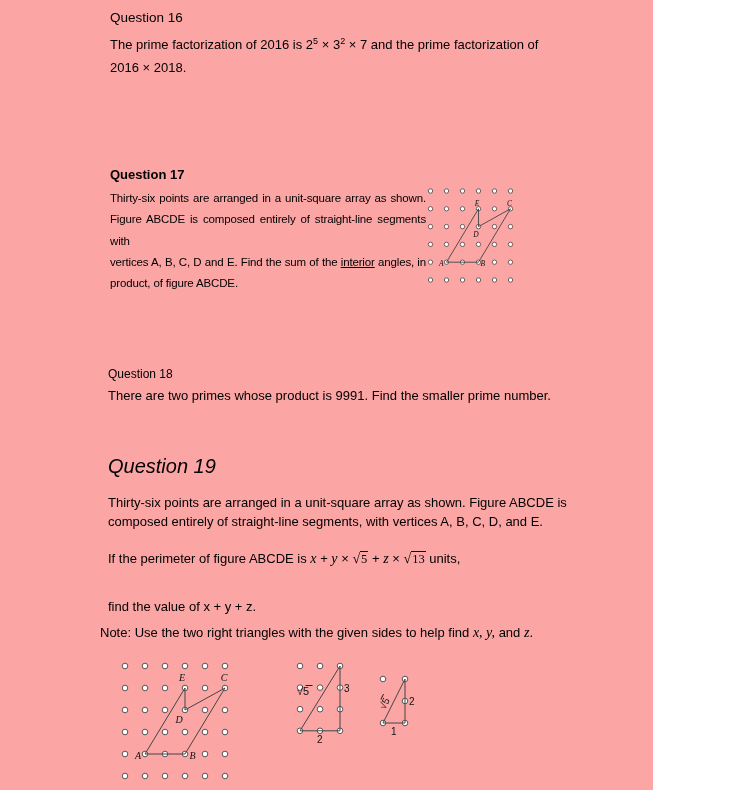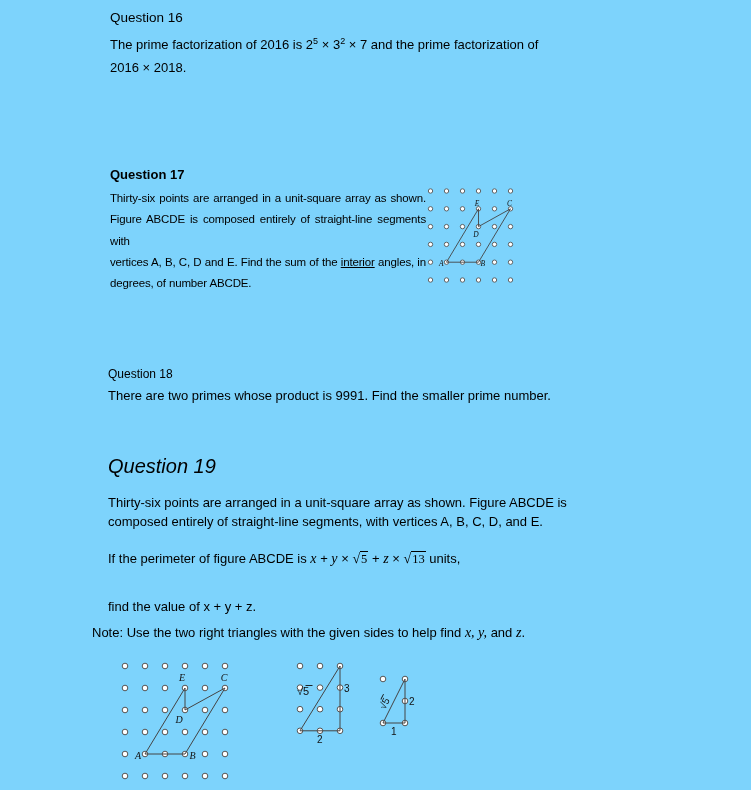--- a/index.html
+++ b/index.html
@@ -1,31 +1,31 @@
 <!DOCTYPE html>
 <html><head>
 <meta charset="utf-8">
 <style>
   html,body{margin:0;padding:0;background:#fff;}
-  .page{position:relative;width:751px;height:790px;background:#7dd3fc;
+  .page{position:relative;width:653px;height:790px;background:#fca5a5;
         font-family:"Liberation Sans",sans-serif;color:#000;overflow:hidden;}
   .abs{position:absolute;}
   .h16{left:110px;top:10px;font-size:13.5px;}
   .b16{left:110px;top:33px;width:440px;font-size:13px;line-height:23px;}
   .h17{left:110px;top:167px;font-size:13px;font-weight:bold;}
   .b17{left:110px;top:188px;width:316px;font-size:11.5px;letter-spacing:-0.15px;line-height:21.3px;}
   .jln{display:block;text-align:justify;text-align-last:justify;}
   .lln{display:block;}
   .h18{left:108px;top:367px;font-size:12px;}
   .b18{left:108px;top:388px;font-size:13px;text-align:center;}
   .h19{left:108px;top:455px;font-size:20px;font-style:italic;}
   .b19{left:108px;top:494px;font-size:13px;line-height:18.5px;}
   .perim{left:108px;top:551px;font-size:13px;text-align:center;}
   .findline{left:108px;top:599px;font-size:13px;}
-  .noteline{left:92px;top:625px;font-size:13px;}
+  .noteline{left:100px;top:625px;font-size:13px;}
   .u{text-decoration:underline;}
   sup{font-size:9px;line-height:0;}
   .mv{font-family:"Liberation Serif",serif;font-style:italic;font-size:14px;}
   .rsign{font-family:"Liberation Serif",serif;font-style:normal;font-size:14px;}
   .rad{font-family:"Liberation Serif",serif;font-size:12.5px;border-top:1px solid #000;padding:0 1px;}
   svg{position:absolute;overflow:visible;}
   .dotg circle{fill:#fff;stroke:#555;stroke-width:0.9;}
   .dotbig circle{fill:#fff;stroke:#555;stroke-width:1;}
   .fig-line{stroke:#444;stroke-width:0.9;fill:none;}
   .fig-line2{stroke:#444;stroke-width:1;fill:none;}
@@ -42,21 +42,21 @@
   <div class="abs b16">
     <span class="lln"><span>The prime factorization of 2016 is 2</span><sup>5</sup><span> × 3</span><sup>2</sup><span> × 7 and the prime factorization of</span></span>
     <span class="lln">2016 × 2018.</span>
   </div>
 
   <div class="abs h17">Question 17</div>
   <div class="abs b17">
     <span class="jln">Thirty-six points are arranged in a unit-square array as shown.</span>
     <span class="jln">Figure ABCDE is composed entirely of straight-line segments with</span>
     <span class="jln"><span>vertices A, B, C, D and E. Find the sum of the </span><span class="u">interior</span><span> angles, in</span></span>
-    <span class="lln">degrees, of number ABCDE.</span>
+    <span class="lln">product, of figure ABCDE.</span>
   </div>
 
   <svg class="abs" style="left:425px;top:182px;" width="100" height="108" viewBox="0 0 100 108">
     <g class="dotg">
         <circle cx="5.5" cy="9" r="2.2"></circle>
         <circle cx="21.5" cy="9" r="2.2"></circle>
         <circle cx="37.5" cy="9" r="2.2"></circle>
         <circle cx="53.5" cy="9" r="2.2"></circle>
         <circle cx="69.5" cy="9" r="2.2"></circle>
         <circle cx="85.5" cy="9" r="2.2"></circle>

